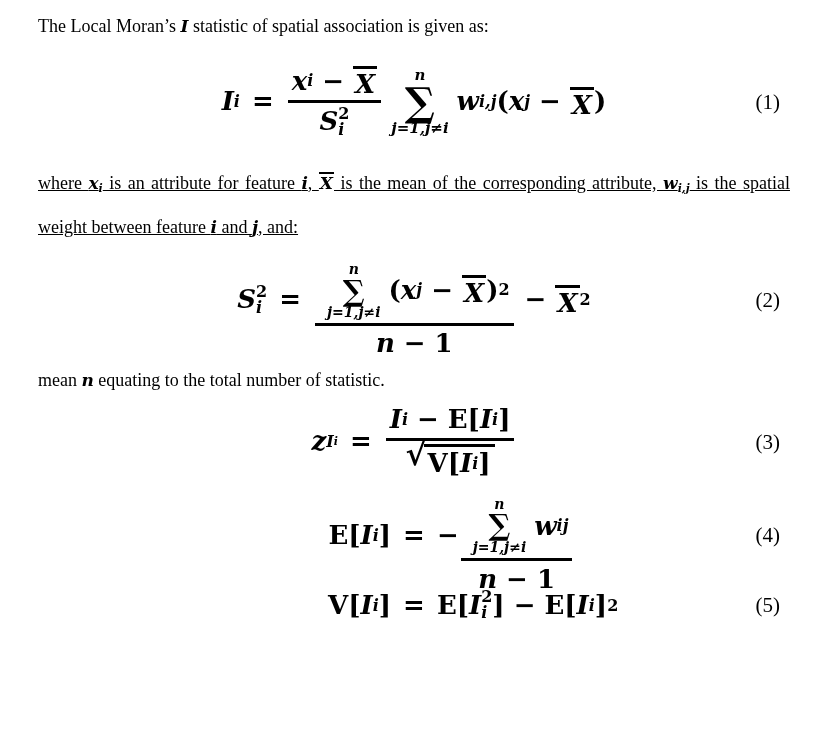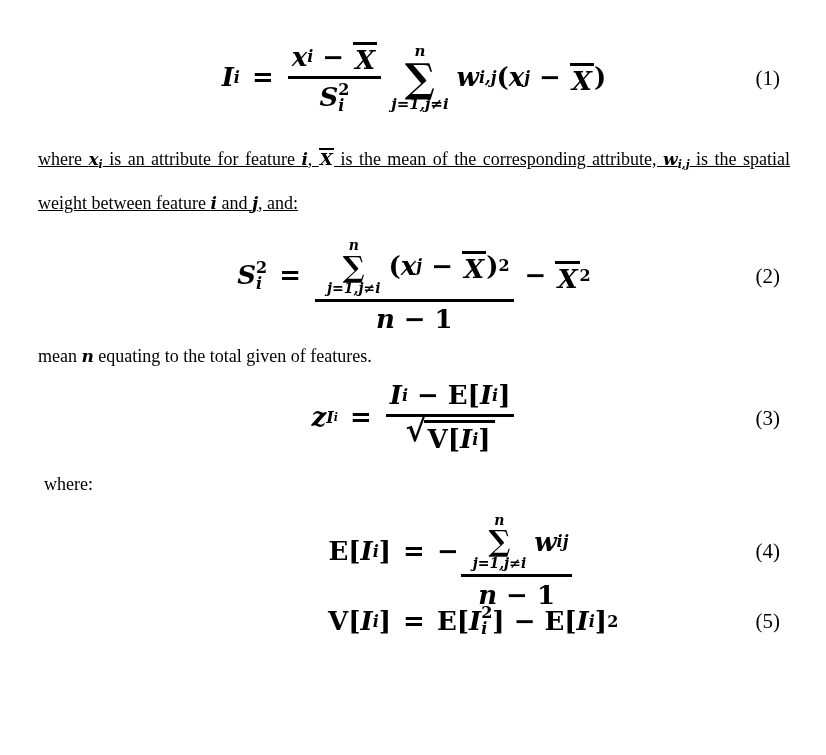--- a/index.html
+++ b/index.html
@@ -71,20 +71,21 @@
   .eq3 { margin-top: 12px; min-height: 76px; }
   .p-where2 { margin-top: 16px; margin-left: 6px; }
   .eqrow4 { margin-top: 4px; min-height: 102px; }
   .eqrow5 { min-height: 38px; }
 </style>
 </head>
 <body style="background: rgb(255, 255, 255); color: rgb(0, 0, 0);">
 
 <div class="doc">
 
+  <p class="bt p-intro"><span>The Local Moran’s </span><span class="bm">I</span><span> statistic of spatial association is given as:</span></p>
 
   <div class="eq eq1">
     <span class="var">I</span>
       <span class="sb">i</span>
     <span class="rel">=</span>
     <span class="frac">
       <span class="fr-num">
         <span class="var">x</span>
           <span class="sb">i</span>
         <span class="mi">−</span>
@@ -143,21 +144,21 @@
         <span class="mi">−</span>
         <span class="up">1</span>
       </span>
     </span>
     <span class="mi">−</span>
     <span class="bar">X</span>
       <span class="sp">2</span>
     <span class="eqno">(2)</span>
   </div>
 
-  <p class="bt p-withn"><span>mean </span><span class="bm">n</span><span> equating to the total given of features.</span></p>
+  <p class="bt p-withn"><span>mean </span><span class="bm">n</span><span> equating to the total number of statistic.</span></p>
 
 
   <div class="eq eq3">
     <span class="var">z</span>
       <span class="sb">I</span>
       <span class="sb2">i</span>
     <span class="rel">=</span>
     <span class="frac">
       <span class="fr-num">
         <span class="var">I</span>
@@ -178,21 +179,20 @@
               <span class="var">I</span>
               <span class="sb">i</span>
               <span class="pa">]</span>
           </span>
         </span>
       </span>
     </span>
     <span class="eqno">(3)</span>
   </div>
 
-  <p class="bt p-where2"><span>where:</span></p>
 
   <div class="eqgroup">
     <div class="eqrow eqrow4">
       <span class="lhs">
         <span class="up">E</span>
           <span class="pa">[</span>
           <span class="var">I</span>
           <span class="sb">i</span>
           <span class="pa">]</span>
       </span>

